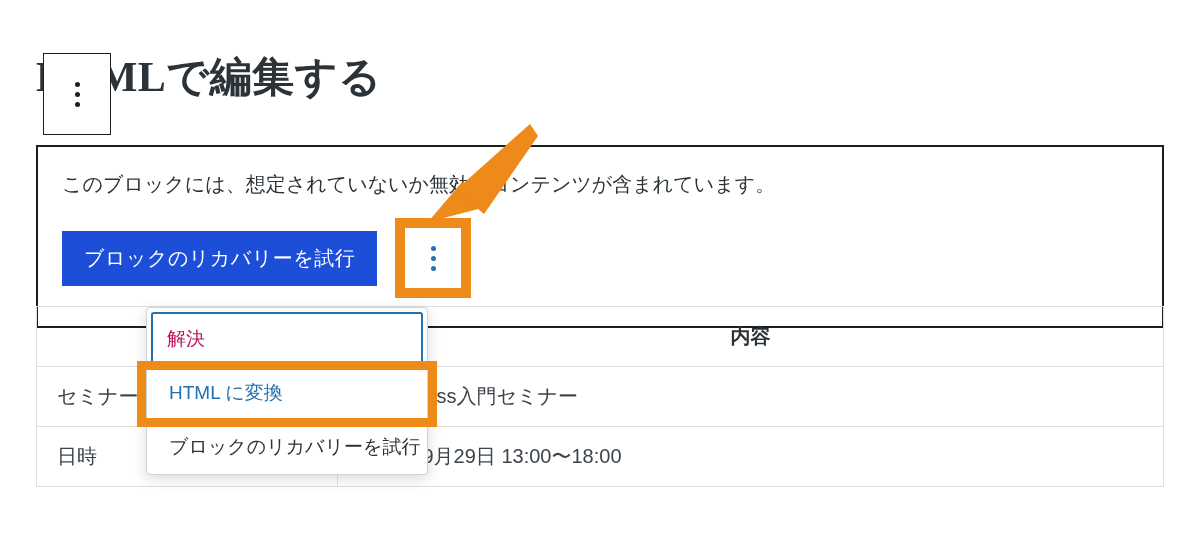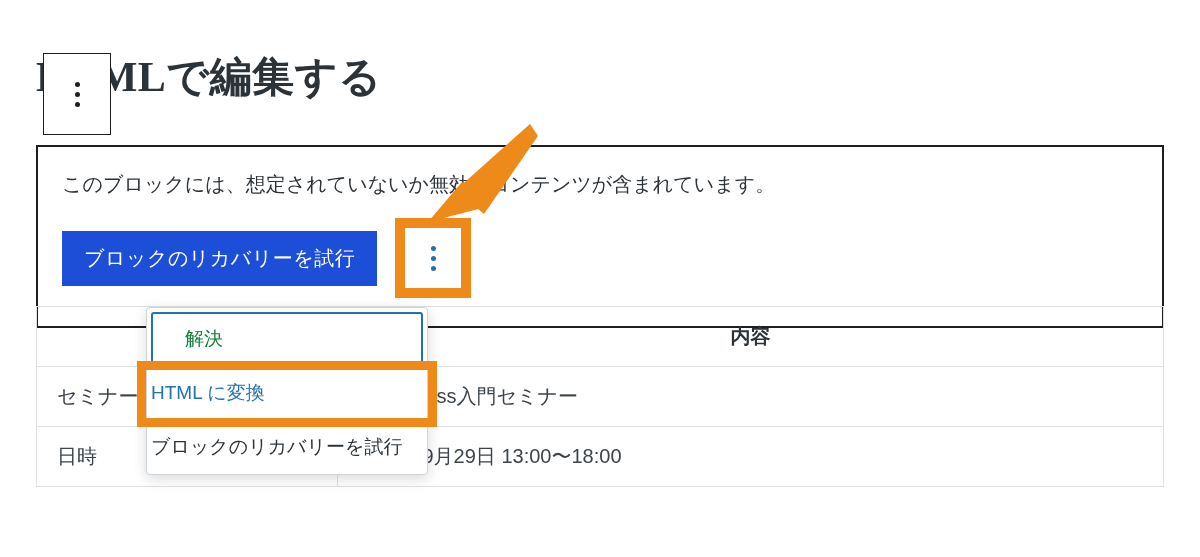--- a/index.html
+++ b/index.html
@@ -153,32 +153,32 @@
     top: 307px;
     width: 280px;
     background: #ffffff;
     border: 1px solid #cfd4d9;
     box-shadow: 0 4px 14px rgba(0,0,0,0.15);
     border-radius: 4px;
     overflow: visible;
     z-index: 50;
   }
   .popover-item {
-    padding: 14px 4px;
+    padding: 14px 22px;
     font-size: 19px;
     color: #2c3338;
     cursor: pointer;
     white-space: nowrap;
   }
   .popover-item.first {
-    color: #15803d;
+    color: #be185d;
     border: 2px solid #2271b1;
     border-radius: 3px;
     margin: 4px 4px 0 4px;
-    padding: 12px 32px;
+    padding: 12px 14px;
   }
   .popover-item + .popover-item {
     border-top: none;
   }
   .popover-item.hover-item {
     color: #2271b1;
   }
   
   .orange-item-ring {
     position: absolute;

